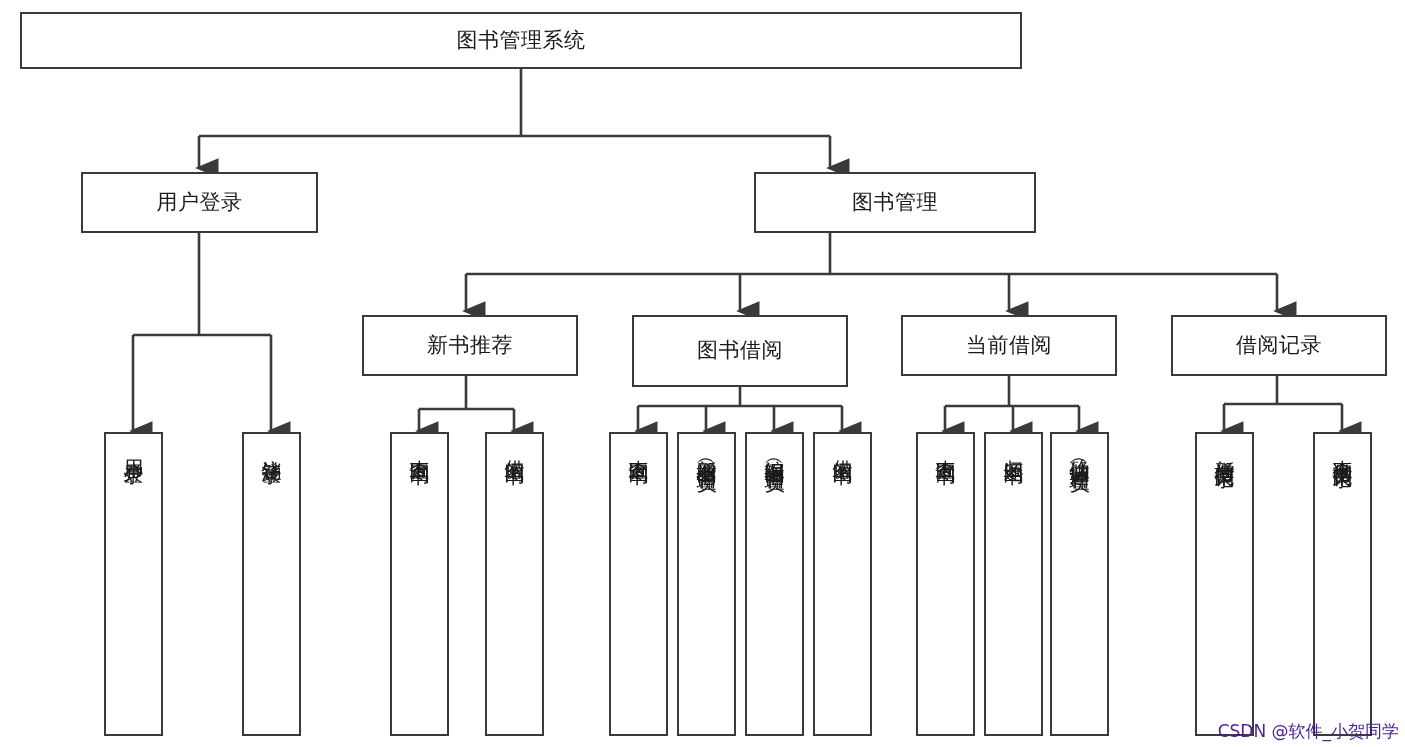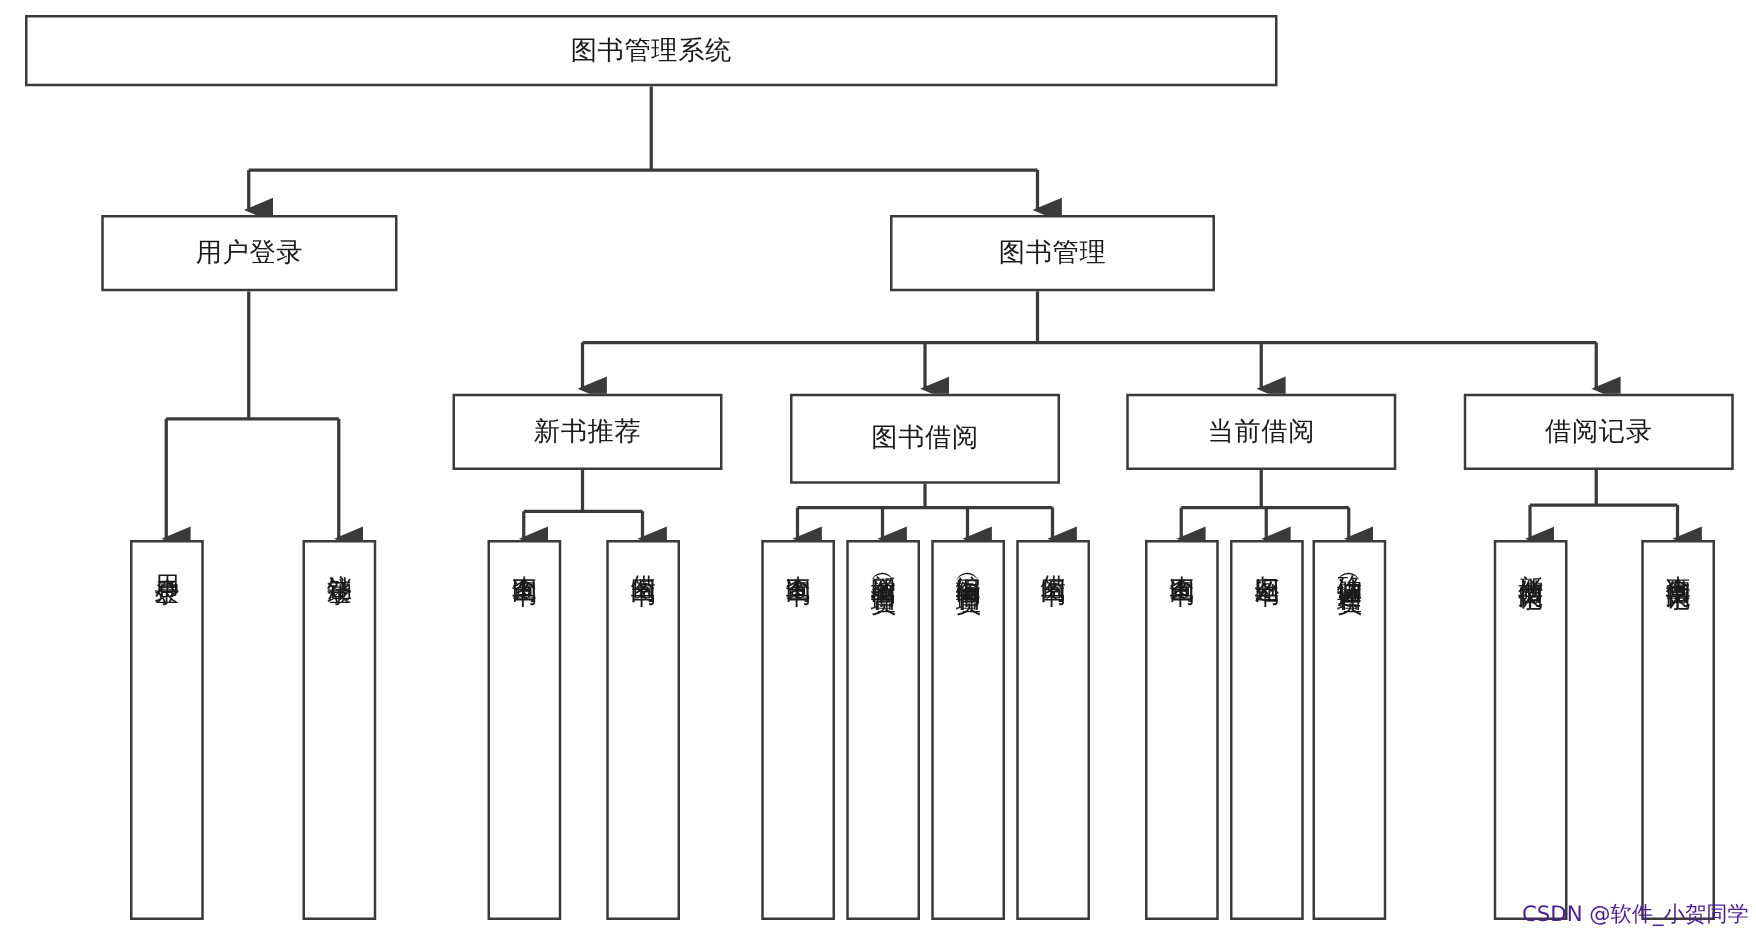--- a/index.html
+++ b/index.html
@@ -128,21 +128,21 @@
   </svg>
 
   <div class="node horiz" style="left:20px; top:12px; width:1002px; height:57px;">
     <span class="node-label">图书管理系统</span>
   </div>
 
   <div class="node horiz" style="left:81px; top:172px; width:237px; height:61px;">
     <span class="node-label">用户登录</span>
   </div>
 
-  <div class="node horiz" style="left:712px; top:172px; width:260px; height:61px;justify-content:center;">
+  <div class="node horiz" style="left:754px; top:172px; width:282px; height:61px;justify-content:center;">
     <span class="node-label">图书管理</span>
   </div>
 
   <div class="node horiz" style="left:362px; top:315px; width:216px; height:61px;">
     <span class="node-label">新书推荐</span>
   </div>
 
   <div class="node horiz" style="left:632px; top:315px; width:216px; height:72px;">
     <span class="node-label">图书借阅</span>
   </div>

